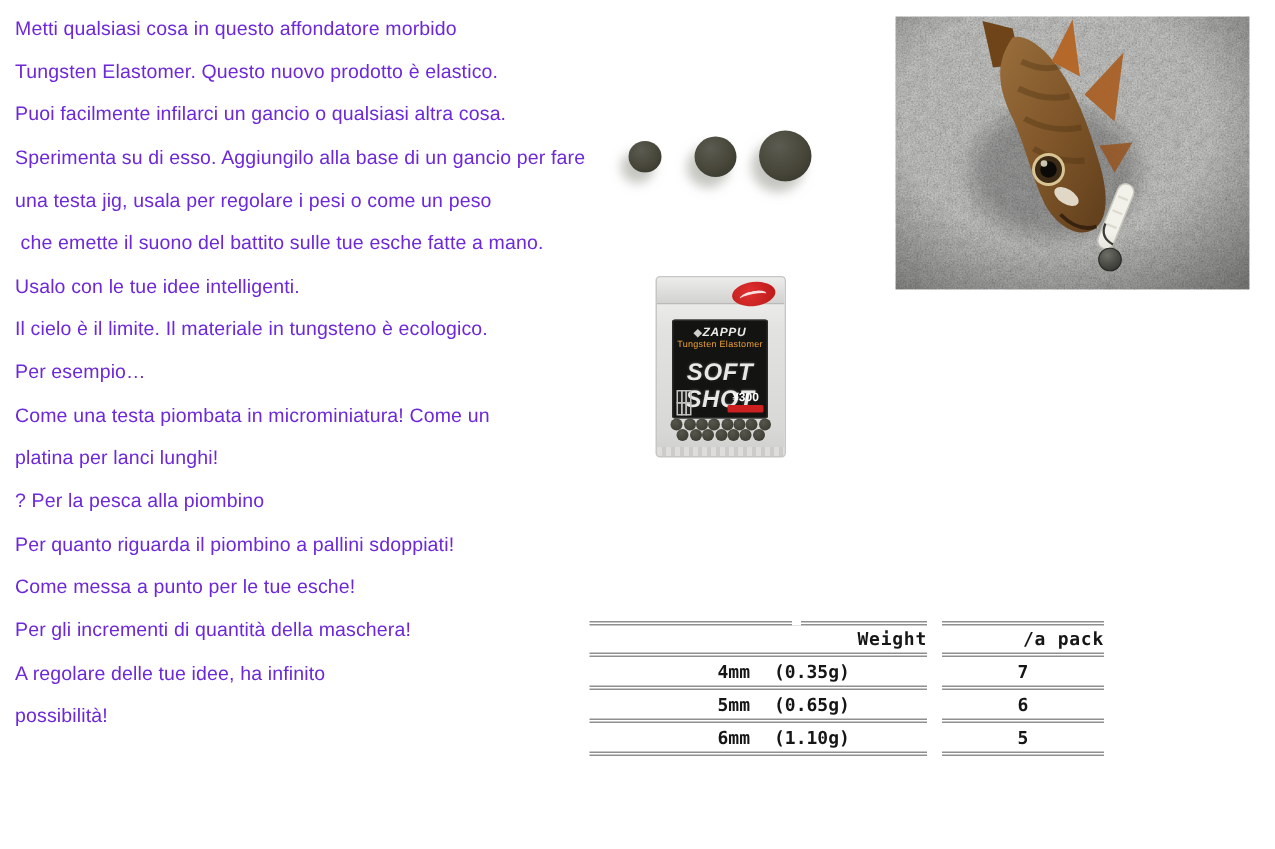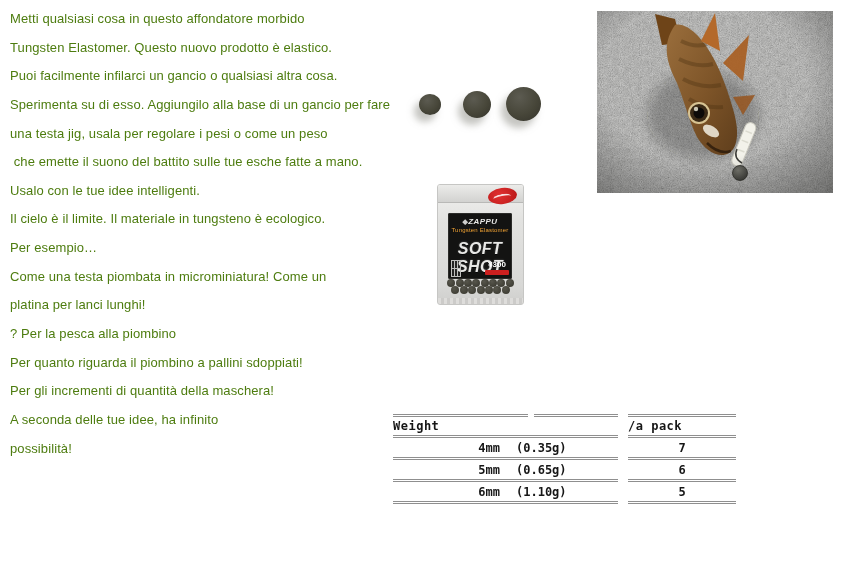--- a/index.html
+++ b/index.html
@@ -4,21 +4,21 @@
 <style>
   html,body{margin:0;padding:0;}
   body{
     width:850px;height:566px;position:relative;overflow:hidden;
     background:#ffffff;
     font-family:"Liberation Sans",sans-serif;
   }
   
   .desc{position:absolute;left:10px;top:5px;width:430px;}
   .desc .line{
-    height:28.65px;line-height:28.65px;font-size:13px;color:#4d7c0f;
+    height:28.65px;line-height:28.65px;font-size:13px;color:#6d28d9;
     white-space:pre;letter-spacing:.1px;
   }
   
   .shots{position:absolute;left:415px;top:85px;width:132px;height:44px;}
   .ball{position:absolute;border-radius:50%;
     background:radial-gradient(circle at 38% 30%,#5c5b51,#474639 55%,#35342c 95%);
     box-shadow:-5px 7px 7px rgba(150,150,142,.55);}
   .ball.s1{left:4px;top:9px;width:22px;height:21px;}
   .ball.s2{left:48px;top:6px;width:28px;height:27px;}
   .ball.s3{left:91px;top:2px;width:35px;height:34px;}
@@ -55,21 +55,21 @@
     background:repeating-linear-gradient(90deg,#dedddb 0 3px,#cccbc9 3px 6px);}
   
   .fish-photo{position:absolute;left:597px;top:11px;width:236px;height:182px;}
   
   .spec-wrap{position:absolute;left:393px;top:414px;display:flex;align-items:flex-start;}
   .tbl{border-collapse:collapse;font-family:"DejaVu Sans Mono",monospace;
     font-weight:bold;font-size:12px;color:#161616;}
   .tbl th,.tbl td{padding:0;}
   .tbl thead tr{border-top:3px double #8f8f8f;border-bottom:3px double #8f8f8f;}
   .tbl tbody tr{border-bottom:3px double #8f8f8f;}
-  .tbl th{height:18px;text-align:left;letter-spacing:.5px;}
+  .tbl th{height:18px;text-align:right;letter-spacing:.5px;}
   .tbl td{height:19px;}
   .left-wrap{position:relative;}
   .tbl.left{width:225px;}
   .tbl.left td.size{width:107px;text-align:right;}
   .tbl.left td.grams{text-align:left;padding-left:16px;}
   .gap-patch{position:absolute;left:135px;top:0;width:6px;height:3px;background:#fff;}
   .tbl.right{width:108px;margin-left:10px;}
   .tbl.right td{text-align:center;}
 </style>
 </head>
@@ -84,22 +84,23 @@
     <div class="line">Sperimenta su di esso. Aggiungilo alla base di un gancio per fare</div>
     <div class="line">una testa jig, usala per regolare i pesi o come un peso</div>
     <div class="line"> che emette il suono del battito sulle tue esche fatte a mano.</div>
     <div class="line">Usalo con le tue idee intelligenti.</div>
     <div class="line">Il cielo è il limite. Il materiale in tungsteno è ecologico.</div>
     <div class="line">Per esempio…</div>
     <div class="line">Come una testa piombata in microminiatura! Come un</div>
     <div class="line">platina per lanci lunghi!</div>
     <div class="line">? Per la pesca alla piombino</div>
     <div class="line">Per quanto riguarda il piombino a pallini sdoppiati!</div>
+    <div class="line">Come messa a punto per le tue esche!</div>
     <div class="line">Per gli incrementi di quantità della maschera!</div>
-    <div class="line">A seconda delle tue idee, ha infinito</div>
+    <div class="line">A regolare delle tue idee, ha infinito</div>
     <div class="line">possibilità!</div>
   </section>
 
   <div class="shots">
     <span class="ball s1"></span>
     <span class="ball s2"></span>
     <span class="ball s3"></span>
   </div>
 
   <div class="package">

